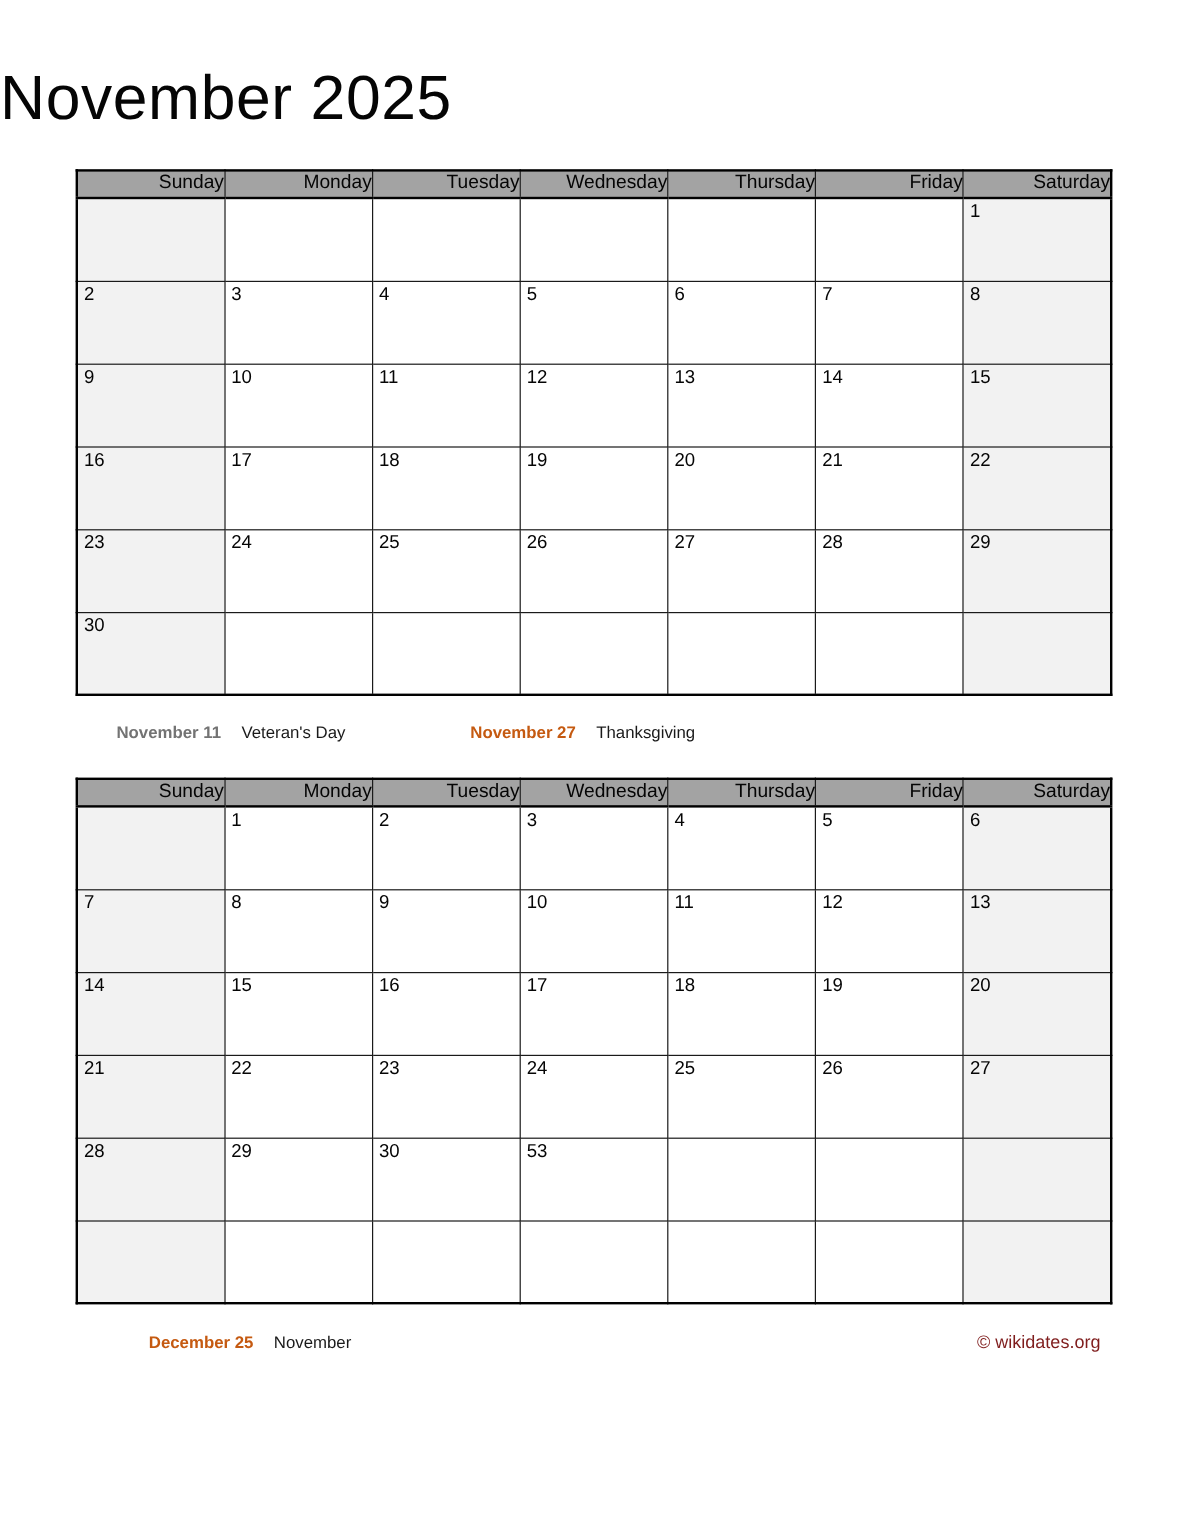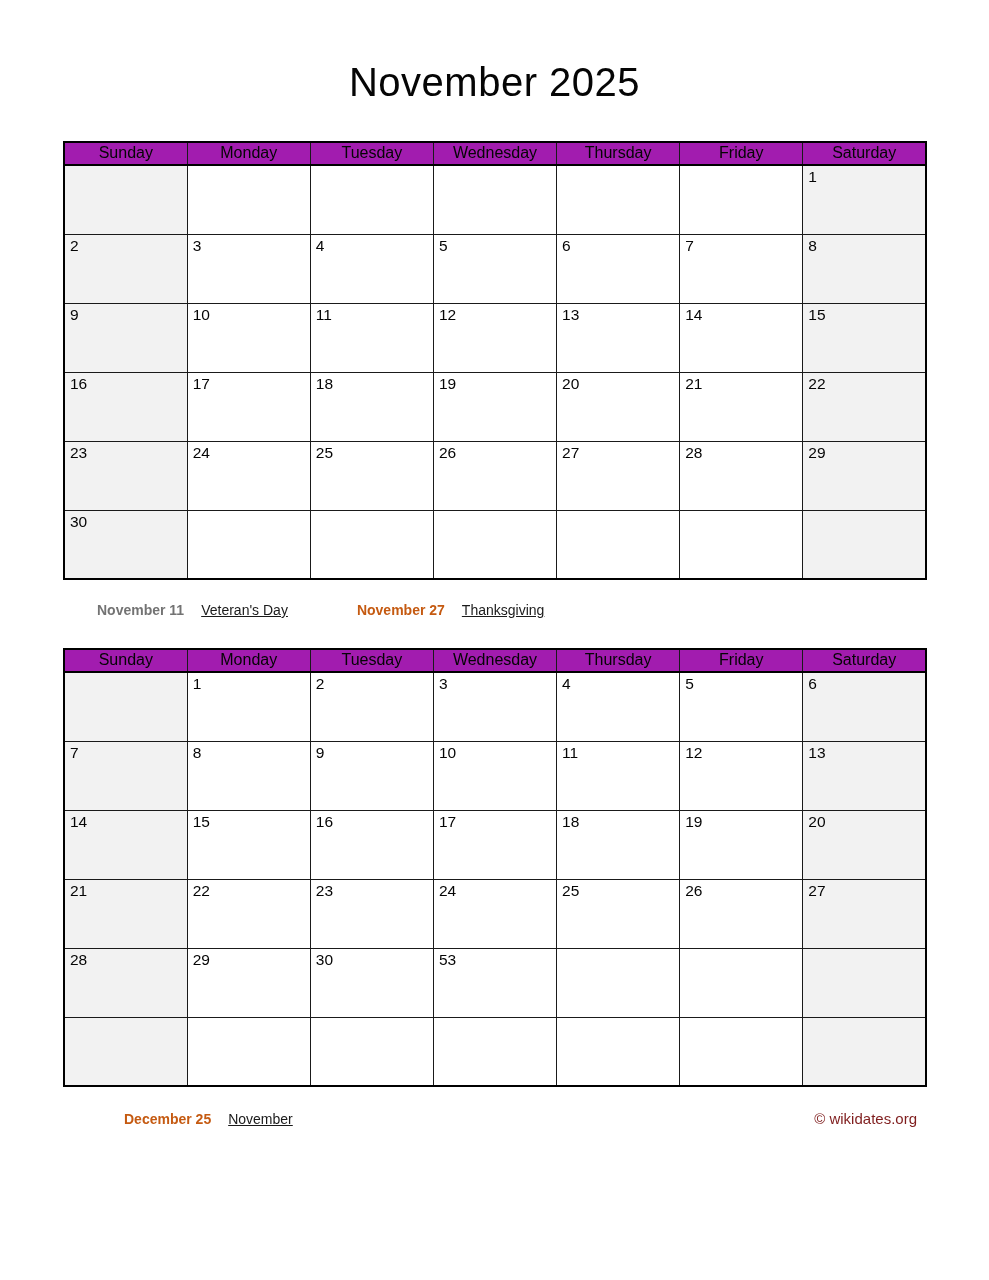--- a/index.html
+++ b/index.html
@@ -10,45 +10,44 @@
     background: #ffffff;
     font-family: "Liberation Sans", "DejaVu Sans", sans-serif;
     color: #000;
     overflow: hidden;
   }
   .page { width: 989px; height: 1280px; }
 
   .month-title {
     margin: 0;
     padding-top: 56px;
-    font-size: 40px;
+    font-size: 52px;
     line-height: 52px;
     font-weight: 400;
-    text-align: center;
     color: #050505;
     letter-spacing: 0.5px;
   }
   .month-title.dec { padding-top: 26px; }
 
   table.cal {
     border-collapse: collapse;
     table-layout: fixed;
     width: 864px;
     margin: 33px 0 0 63px;
     border: 2px solid #000;
   }
   table.cal.dec-cal { margin-top: 29px; }
   table.cal th {
-    background: #a21caf;
+    background: #a3a3a3;
     border: 1.5px solid #1a1a1a;
     border-bottom: 2.5px solid #000;
     height: 23px;
     font-size: 16px;
     font-weight: 400;
-    text-align: center;
+    text-align: right;
     padding: 1px 0 2px 0;
     color: #050505;
   }
   table.cal td {
     border: 1.5px solid #1a1a1a;
     height: 69px;
     background: #ffffff;
     vertical-align: top;
     text-align: left;
     font-size: 15.5px;
@@ -58,26 +57,26 @@
   table.cal td.weekend { background: #f2f2f2; }
 
   .holiday-row {
     margin: 22px 0 0 97px;
     font-size: 14px;
     line-height: 17px;
     display: flex;
     align-items: baseline;
   }
   .holiday { white-space: nowrap; }
-  .holiday + .holiday { margin-left: 42px; padding-left: 27px; }
+  .holiday + .holiday { margin-left: 77px; padding-left: 27px; }
   .holiday .hdate {
     font-weight: 700;
     margin-right: 17px;
   }
-  .holiday .hname { color: #1a1a1a; text-decoration: underline; }
+  .holiday .hname { color: #1a1a1a; }
 
   .footer-row {
     margin: 23px 72px 0 97px;
     display: flex;
     justify-content: space-between;
     align-items: baseline;
   }
   .footer-row .holiday-row { margin: 0; }
   .copyright {
     font-size: 15px;

